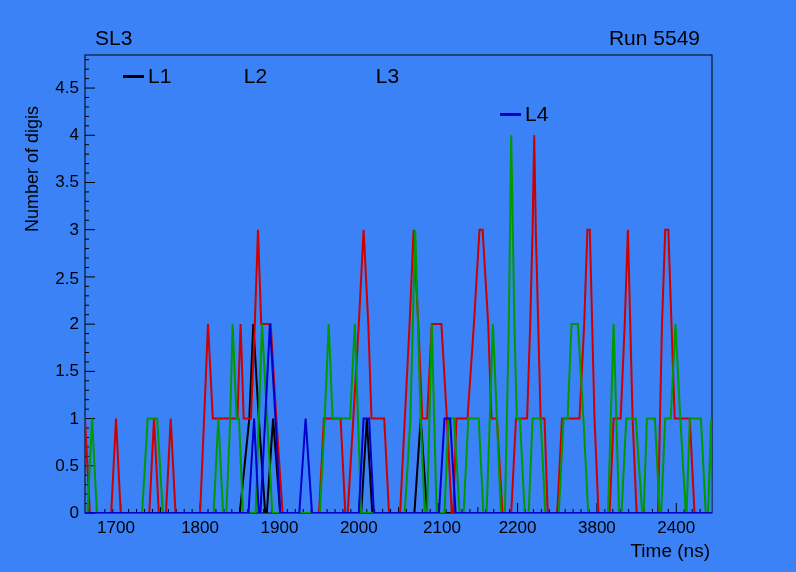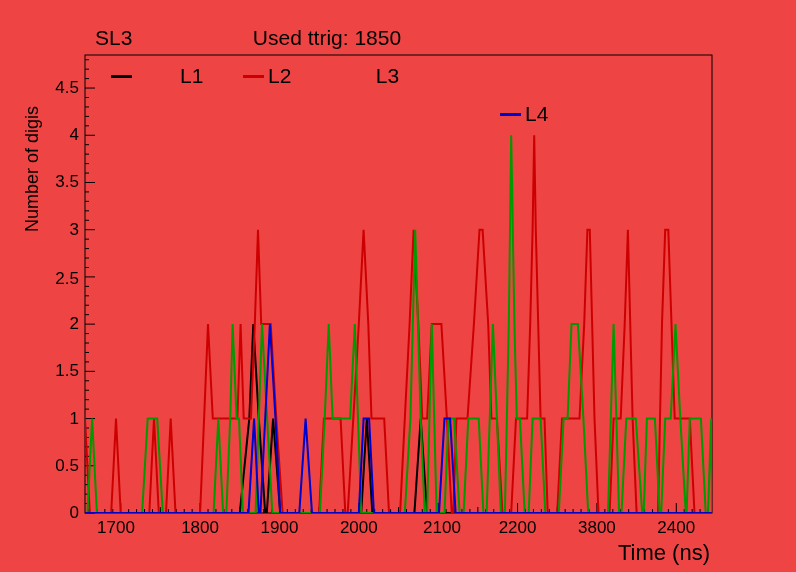--- a/index.html
+++ b/index.html
@@ -1,41 +1,41 @@
 <!DOCTYPE html>
 <html><head>
 <meta charset="utf-8">
 <style>
   html,body{margin:0;padding:0;}
   body{font-family:"Liberation Sans", sans-serif; background:#ffffff;}
-  #page{position:relative;width:796px;height:572px;background:#ef4444;overflow:hidden;}
+  #page{position:relative;width:796px;height:572px;background:#3b82f6;overflow:hidden;}
   .hdr{position:absolute;top:26px;font-size:21px;color:#000;white-space:nowrap;}
   #hdr-left{left:95px;}
   #hdr-center{left:327px;transform:translateX(-50%);}
   #hdr-right{left:700px;transform:translateX(-100%);}
   #plot-svg{position:absolute;left:0;top:0;}
   #legend{position:absolute;left:0;top:64px;height:24px;width:796px;}
   .legend-entry{position:absolute;display:flex;align-items:center;height:24px;}
   .legend-swatch{display:inline-block;width:21px;height:3px;margin-right:4px;}
   .legend-label{font-size:21px;color:#000;}
   #y-title{position:absolute;left:2px;top:46px;font-size:18px;color:#000;
            transform:rotate(-90deg);transform-origin:left top;
            white-space:nowrap;}
   #x-title{position:absolute;left:710px;top:540px;transform:translateX(-100%);
-           font-size:22px;color:#000;white-space:nowrap;}
+           font-size:19px;color:#000;white-space:nowrap;}
   .xtick-label{position:absolute;font-size:17px;color:#000;transform:translateX(-50%);top:518px;}
   .ytick-label{position:absolute;font-size:17px;color:#000;transform:translate(-100%,-50%);left:79px;}
 </style>
 </head>
 <body>
 
 <div id="page">
 
   <div class="hdr" id="hdr-left">SL3</div>
-  <div class="hdr" id="hdr-center">Used ttrig: 1850</div>
+  <div class="hdr" id="hdr-right">Run 5549</div>
 
   <svg id="plot-svg" width="796" height="572">
       <defs>
         <clipPath id="fclip">
           <rect x="85" y="55" width="627" height="458"></rect>
         </clipPath>
       </defs>
       <rect x="85" y="55" width="627" height="458" fill="none" stroke="#000" stroke-width="1"></rect>
       <line x1="88.96835443037975" y1="513" x2="88.96835443037975" y2="509" stroke="#000" stroke-width="1"></line>
       <line x1="96.90506329113924" y1="513" x2="96.90506329113924" y2="509" stroke="#000" stroke-width="1"></line>
@@ -165,25 +165,25 @@
       <line x1="85" y1="78.60824742268045" x2="89" y2="78.60824742268045" stroke="#000" stroke-width="1"></line>
       <line x1="85" y1="69.16494845360825" x2="89" y2="69.16494845360825" stroke="#000" stroke-width="1"></line>
       <line x1="85" y1="59.721649484536044" x2="89" y2="59.721649484536044" stroke="#000" stroke-width="1"></line>
       <polyline points="85.0,513.0 239.8,513.0 249.3,418.6 253.3,324.1 258.8,418.6 265.2,513.0 266.8,513.0 273.1,418.6 280.2,513.0 361.2,513.0 366.8,418.6 372.3,513.0 414.4,513.0 420.7,418.6 427.1,513.0 712.0,513.0" fill="none" stroke="#000000" stroke-width="2" stroke-linejoin="miter" clip-path="url(#fclip)"></polyline>
       <polyline points="85.0,418.6 89.8,513.0 111.2,513.0 116.0,418.6 120.7,513.0 149.3,513.0 154.0,418.6 158.8,513.0 166.0,513.0 170.7,418.6 175.5,513.0 200.1,513.0 204.1,418.6 208.0,324.1 212.8,418.6 224.7,418.6 237.4,418.6 240.6,324.1 243.7,418.6 250.9,418.6 254.8,324.1 258.0,229.7 261.2,324.1 270.7,324.1 276.3,418.6 282.6,513.0 319.1,513.0 323.9,418.6 340.6,418.6 345.3,513.0 347.7,513.0 353.3,418.6 358.8,324.1 363.6,229.7 368.3,324.1 371.5,418.6 384.2,418.6 389.0,513.0 400.1,513.0 404.8,418.6 409.6,324.1 413.6,229.7 418.3,324.1 422.3,418.6 427.1,418.6 431.8,324.1 441.4,324.1 446.9,418.6 451.7,513.0 453.3,513.0 456.4,418.6 467.5,418.6 473.9,324.1 479.5,229.7 482.6,229.7 488.2,324.1 491.4,418.6 496.9,418.6 502.5,513.0 511.2,513.0 516.0,418.6 527.1,418.6 530.2,324.1 532.6,229.7 534.2,135.3 535.8,229.7 538.2,324.1 540.6,418.6 544.5,418.6 547.7,513.0 557.2,513.0 562.0,418.6 579.5,418.6 584.2,324.1 587.4,229.7 589.8,229.7 594.5,418.6 598.5,513.0 609.6,513.0 613.6,418.6 620.7,418.6 624.7,324.1 627.9,229.7 632.6,418.6 636.6,513.0 658.0,513.0 662.0,324.1 665.2,229.7 668.3,229.7 674.7,418.6 689.8,418.6 694.5,513.0 712.0,513.0" fill="none" stroke="#cc0000" stroke-width="2" stroke-linejoin="miter" clip-path="url(#fclip)"></polyline>
       <polyline points="85.0,513.0 87.4,513.0 92.1,418.6 96.9,513.0 142.1,513.0 147.7,418.6 157.2,418.6 162.8,513.0 213.6,513.0 218.3,418.6 223.1,513.0 226.3,513.0 230.2,418.6 232.6,324.1 236.6,418.6 239.0,418.6 242.9,513.0 255.6,513.0 262.0,324.1 272.3,513.0 319.9,513.0 324.7,418.6 328.7,324.1 332.6,418.6 350.1,418.6 354.8,324.1 361.2,513.0 404.8,513.0 410.4,418.6 415.2,229.7 420.7,418.6 424.7,513.0 427.1,513.0 431.8,324.1 436.6,513.0 444.5,513.0 448.5,418.6 454.1,418.6 459.6,513.0 463.6,513.0 468.3,418.6 478.7,418.6 483.4,513.0 486.6,513.0 492.9,324.1 500.9,513.0 504.9,513.0 508.8,324.1 511.2,135.3 514.4,324.1 516.8,418.6 519.9,418.6 524.7,513.0 528.7,513.0 532.6,418.6 540.6,418.6 545.3,513.0 558.8,513.0 563.6,418.6 567.6,418.6 571.5,324.1 577.9,324.1 583.4,418.6 588.2,513.0 608.0,513.0 613.6,324.1 619.1,513.0 621.5,513.0 626.3,418.6 635.8,418.6 642.2,513.0 643.7,513.0 646.9,418.6 654.9,418.6 659.6,513.0 661.2,513.0 665.2,418.6 670.7,418.6 675.5,324.1 680.3,418.6 685.8,513.0 686.6,513.0 689.8,418.6 700.9,418.6 705.7,513.0 708.0,513.0 711.2,418.6 712.0,513.0" fill="none" stroke="#009900" stroke-width="2" stroke-linejoin="miter" clip-path="url(#fclip)"></polyline>
       <polyline points="85.0,513.0 248.5,513.0 254.1,418.6 258.8,513.0 260.4,513.0 265.2,418.6 269.9,324.1 275.5,418.6 280.2,513.0 299.3,513.0 305.6,418.6 312.0,513.0 358.8,513.0 363.6,418.6 369.1,418.6 373.9,513.0 439.0,513.0 444.5,418.6 450.1,418.6 455.6,513.0 712.0,513.0" fill="none" stroke="#0000cc" stroke-width="2" stroke-linejoin="miter" clip-path="url(#fclip)"></polyline>
     </svg>
 
   <div id="legend">
-      <div class="legend-entry" style="left: 111px; gap: 44px;">
+      <div class="legend-entry" style="left: 123px;">
         <span class="legend-swatch" style="background: rgb(0, 0, 0);"></span>
         <span class="legend-label">L1</span>
       </div>
-      <div class="legend-entry" style="left: 243px;">
+      <div class="legend-entry" style="left: 243px; flex-direction: column;">
         <span class="legend-swatch" style="background: rgb(204, 0, 0);"></span>
         <span class="legend-label">L2</span>
       </div>
       <div class="legend-entry" style="left: 375px; flex-direction: column;">
         <span class="legend-swatch" style="background: rgb(0, 153, 0);"></span>
         <span class="legend-label">L3</span>
       </div>
       <div class="legend-entry" style="left: 500px; margin-top: 38px;">
         <span class="legend-swatch" style="background: rgb(0, 0, 204);"></span>
         <span class="legend-label">L4</span>

